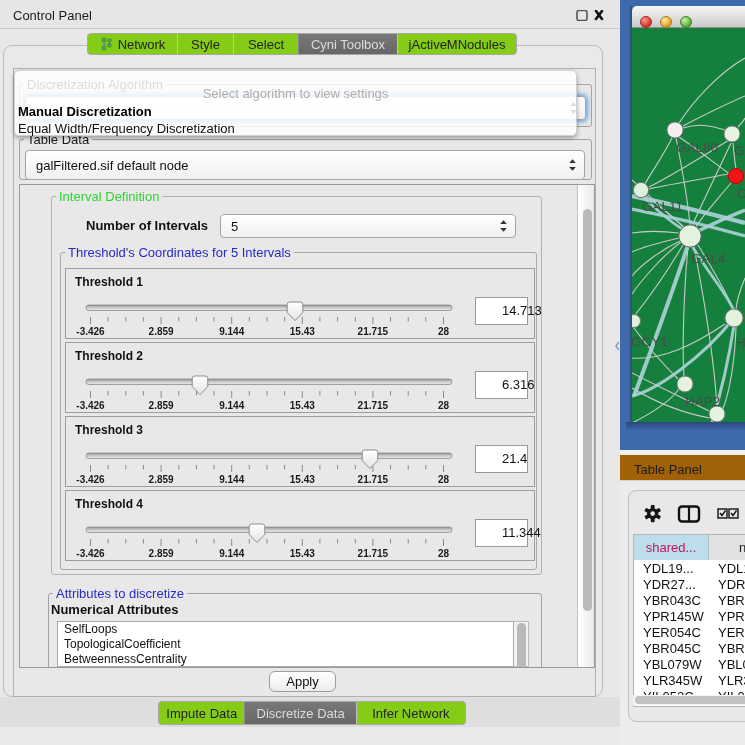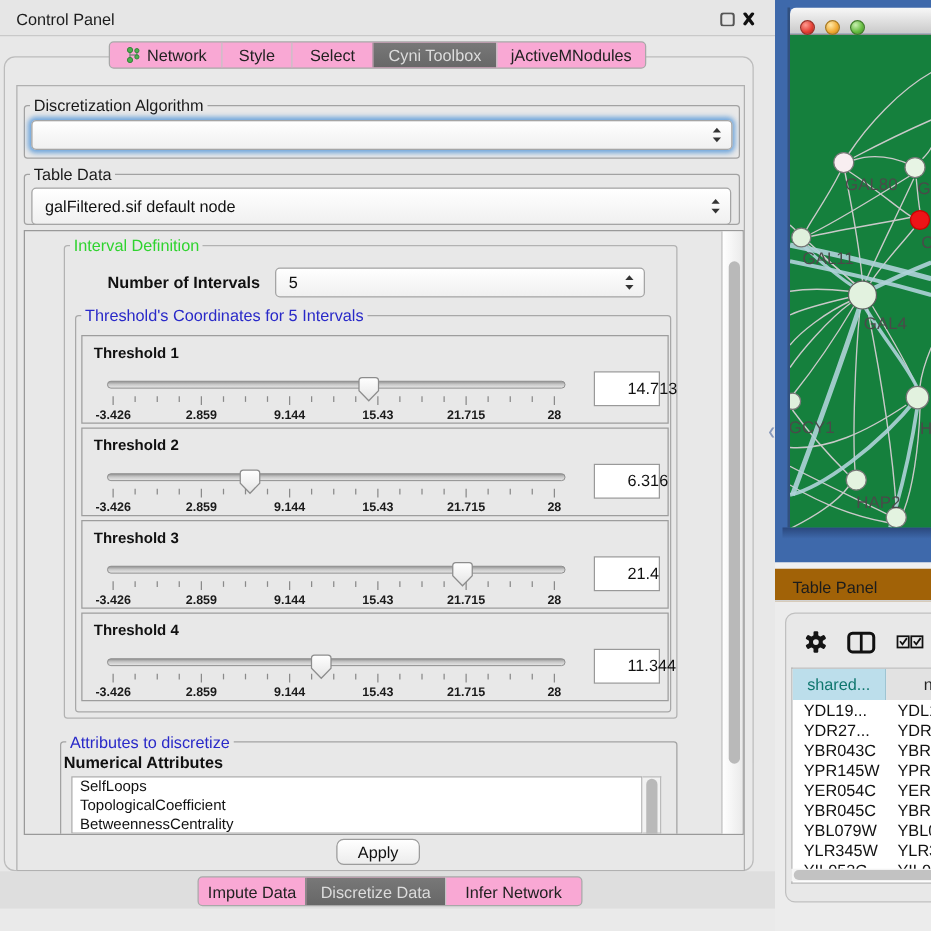--- a/index.html
+++ b/index.html
@@ -10,21 +10,21 @@
 
 #cp { position:absolute; left:0; top:0; width:620px; height:745px; background:#e8e8e8; }
 #cp-title { position:absolute; left:0; top:0; width:620px; height:29px; background:#e6e6e6; border-bottom:1px solid #c9c9c9; }
 #cp-title .t { position:absolute; left:13px; top:8px; font-size:13px; color:#1c1c1c; }
 
 
 #content { position:absolute; left:3px; top:45px; width:600px; height:652px; background:#e9e9e9; border:1px solid #bcbcbc; border-radius:9px; }
 #inner { position:absolute; left:13px; top:68px; width:583px; height:629px; background:#e8e8e8; border:1px solid #b0b0b0; }
 
 
-.tabbar { position:absolute; background:#f9a8d4; border:1px solid #a8a8a8; border-radius:4px; display:flex; overflow:hidden; }
+.tabbar { position:absolute; background:#84cc16; border:1px solid #a8a8a8; border-radius:4px; display:flex; overflow:hidden; }
 .tabbar .tab { font-size:13px; color:#222; display:flex; align-items:center; justify-content:center; border-left:1px solid #c3c3c3; white-space:nowrap; }
 .tabbar .tab:first-child { border-left:none; }
 .tabbar .tab.sel { background:linear-gradient(#787878,#676767); color:#dcdcdc; border-left-color:#8a8a8a; }
 #toptabs { left:87px; top:33px; width:430px; height:22px; }
 #bottabs { left:158px; top:701px; width:308px; height:24px; }
 
 
 .group { position:absolute; border:1px solid #a2a2a2; border-radius:3px; }
 .group > .gt { position:absolute; top:-8px; left:4px; background:#e8e8e8; padding:0 3px; font-size:13px; color:#1a1a1a; line-height:15px; }
 
@@ -64,21 +64,21 @@
 #netshadow { position:absolute; left:626px; top:422px; width:119px; height:9px; background:linear-gradient(#2a477c,#3e69ab); }
 .mbtn { position:absolute; top:10px; width:12px; height:12px; border-radius:50%; }
 
 #tp-strip { position:absolute; left:620px; top:450px; width:125px; height:5px; background:#f0f0f0; }
 #tp-title { position:absolute; left:620px; top:455px; width:125px; height:26px; background:#a16207; border-bottom:1px solid #d2d2d2; }
 #tp-title .t { position:absolute; left:14px; top:7px; font-size:13px; color:#1c1c1c; }
 #tp-mid { position:absolute; left:620px; top:482px; width:125px; height:263px; background:#ececec; }
 #tp-panel { position:absolute; left:628px; top:490px; width:130px; height:232px; background:#e8e8e8; border:1px solid #c0c0c0; border-radius:8px; }
 #tbl { position:absolute; left:633px; top:534px; width:112px; height:173px; background:#fff; border:1px solid #b5b5b5; border-right:none; overflow:hidden; font-size:13px; }
 #tbl .hdr { position:absolute; left:0; top:0; height:25px; }
-#tbl .c1h { left:0; width:75px; background:#bcdeeb; border-right:1px solid #9ec4d2; text-align:center; line-height:25px; color:#0f766e; }
+#tbl .c1h { left:0; width:75px; background:#bcdeeb; border-right:1px solid #9ec4d2; text-align:center; line-height:25px; color:#be185d; }
 #tbl .c2h { left:75px; width:45px; background:#e2e2e2; border-right:1px solid #bbb; text-align:left; padding-left:30px; line-height:25px; color:#222; }
 #tbl .row { position:absolute; left:0; width:200px; height:16px; line-height:16px; color:#111; }
 #tbl .row span.a { position:absolute; left:9px; }
 #tbl .row span.b { position:absolute; left:84px; }
 #hsb { position:absolute; left:633px; top:695px; width:112px; height:10px; background:#f4f4f4; overflow:hidden; }
 #hsb .thumb { position:absolute; left:2px; top:1px; width:120px; height:8px; background:#c2c2c2; border-radius:4px; }
 </style>
 </head>
 <body>
 
@@ -346,20 +346,25 @@
       <div class="abs" style="left:3px; top:1px; width:9px; height:60px; background:#b9b9b9; border-radius:5px;"></div>
     </div>
 
     <div id="vsb">
         <div class="thumb"></div>
       </div>
   </div>
 
   <div id="applybtn">Apply</div>
 
+  <div id="popup">
+    <div class="hint">Select algorithm to view settings</div>
+    <div class="it1">Manual Discretization</div>
+    <div class="it2">Equal Width/Frequency Discretization</div>
+  </div>
 
   <div class="tabbar" id="toptabs">
     <div class="tab" style="width:89px;">
       <svg width="13" height="14" viewBox="0 0 13 14" style="margin-right:5px;">
         <path d="M4 3.5 L4 11 M4 7 L9.5 7 M9.5 4.5 L9.5 7" stroke="#888" stroke-width="1.2" fill="none"></path>
         <circle cx="4" cy="3" r="2.1" fill="#4caf50" stroke="#2e7d32" stroke-width="0.7"></circle>
         <circle cx="9.5" cy="3.5" r="1.7" fill="#4caf50" stroke="#2e7d32" stroke-width="0.7"></circle>
         <circle cx="4" cy="11" r="2.1" fill="#4caf50" stroke="#2e7d32" stroke-width="0.7"></circle>
         <circle cx="9.5" cy="8.5" r="1.7" fill="#4caf50" stroke="#2e7d32" stroke-width="0.7"></circle>
       </svg>

